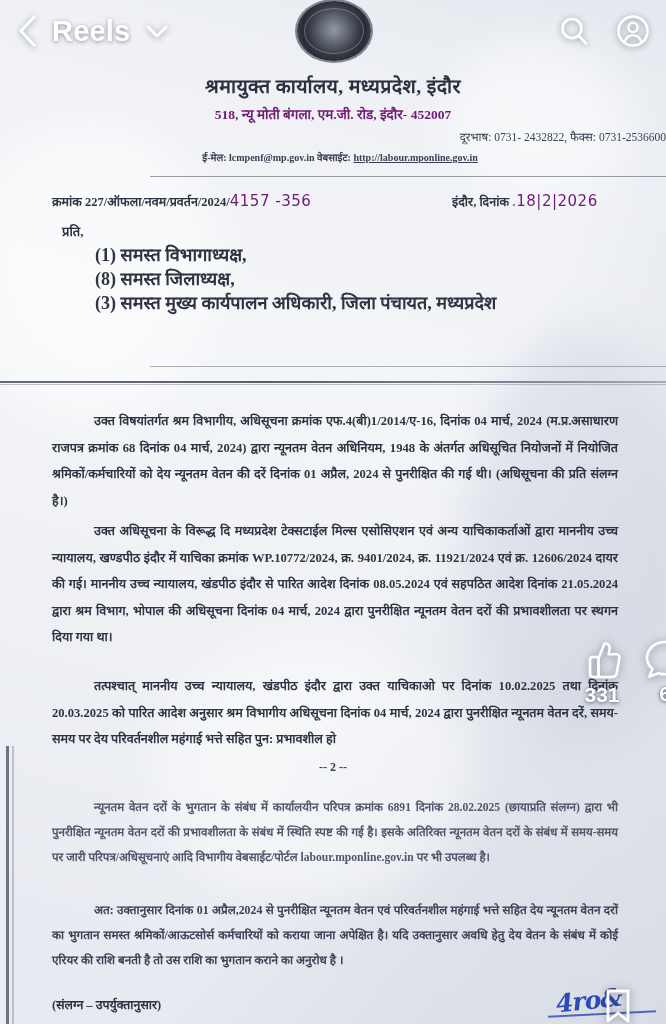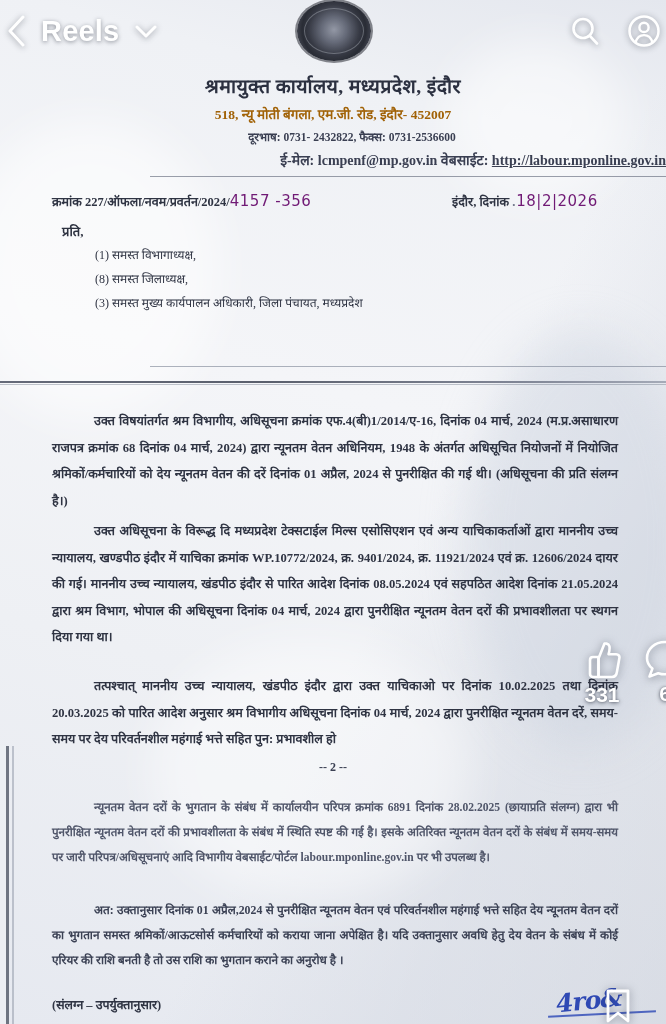--- a/index.html
+++ b/index.html
@@ -54,29 +54,29 @@
     content:""; position:absolute; inset:7px; border-radius:50%;
     border:1px solid rgba(200,205,216,.35);
   }
 
   .org-title{
     position:absolute; left:0; right:0; top:72px; text-align:center;
     font-size:19.5px; font-weight:700; letter-spacing:.4px; color:#2b3040;
   }
   .org-addr{
     position:absolute; left:0; right:0; top:105px; text-align:center;
-    font-size:13.5px; font-weight:700; color:#a16207;
+    font-size:13.5px; font-weight:700; color:#701a75;
   }
   .org-phone{
-    position:absolute; left:0; right:0; top:129px; text-align:center;
-    font-size:11.5px; font-weight:700; color:#3a3f52;margin-left:38px;
+    position:absolute; left:0; right:0; top:129px; text-align:right;
+    font-size:11.5px; font-weight:400; color:#3a3f52;margin-left:38px;
   }
   .org-email{
-    position:absolute; left:14px; right:0; top:150px; text-align:right;
-    font-size:14px; font-weight:700; color:#3a3f52;
+    position:absolute; left:14px; right:0; top:150px; text-align:center;
+    font-size:10px; font-weight:700; color:#3a3f52;
   }
   .org-email .url{ text-decoration:underline; }
   .hr-top{
     position:absolute; left:150px; top:176px; width:516px; height:1px;
     background:rgba(90,97,115,.6);
   }
 
   .ref-line{
     position:absolute; left:52px; top:192px;
     font-size:12.5px; font-weight:700; color:#2f3443;
@@ -89,21 +89,21 @@
   .place-date{
     position:absolute; left:452px; top:192px;
     font-size:12.5px; font-weight:700; color:#2f3443;
   }
   .dots{ letter-spacing:1px; color:#6b7186; }
   .to-label{
     position:absolute; left:62px; top:222px; font-size:13px; font-weight:700;
   }
   .recipients{
     position:absolute; left:95px; top:243px; width:520px;
-    font-size:12px; font-weight:400; line-height:24px; color:#2f3443;
+    font-size:18px; font-weight:700; line-height:24px; color:#2f3443;
   }
   .subject{
     position:absolute; left:52px; top:342px; width:560px;
     font-size:12.8px; font-weight:700; line-height:24px; color:#2b3040;
   }
   .subject .l2{ display:block; margin-left:36px; }
 
   .para{
     position:absolute; font-size:12.6px; font-weight:700;
     line-height:26.5px; color:#2f3443; text-align:justify;
@@ -130,21 +130,21 @@
     letter-spacing:-1px;
   }
   .sig-underline{
     position:absolute; left:548px; top:1013px; width:108px; height:2px;
     background:#3550b8; transform:rotate(-3deg); opacity:.85;
   }
 
   
   #ig-header{
     position:absolute; left:0; top:0; width:666px; height:62px;
-    display:flex; align-items:center; padding:0 5px; z-index:30;
+    display:flex; align-items:center; padding:0 16px; z-index:30;
   }
   .hdr-left{ display:flex; align-items:center; gap:14px; }
   .ico{ display:flex; align-items:center; justify-content:center; }
   .ico svg{ display:block; filter:drop-shadow(0 1px 3px rgba(40,46,60,.45)); }
   .reels-title{
     font-family:"Liberation Sans", sans-serif;
     font-size:29px; font-weight:700; color:#fff;
     text-shadow:0 1px 4px rgba(40,46,60,.5);
     letter-spacing:.2px;
   }

